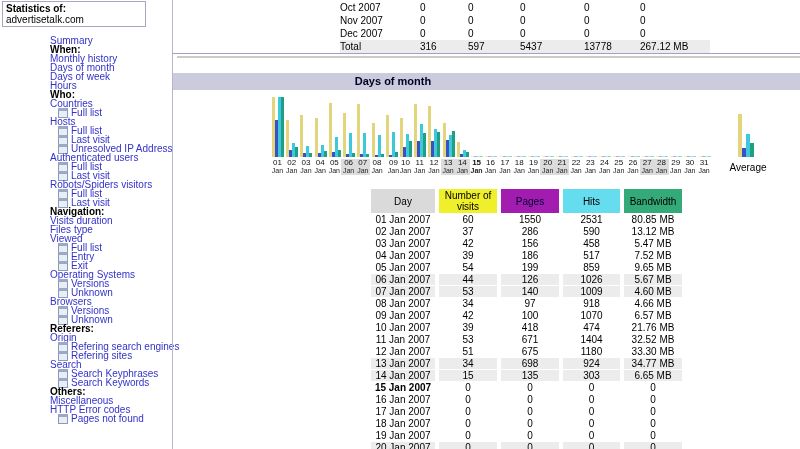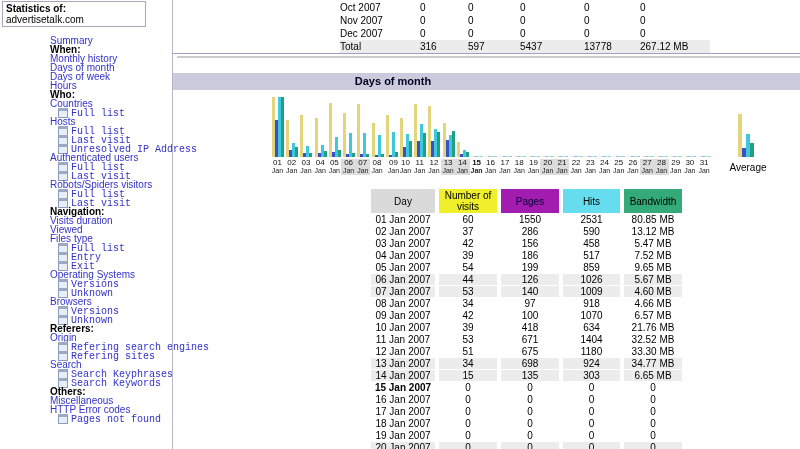--- a/index.html
+++ b/index.html
@@ -11,21 +11,21 @@
   #sidebar{position:absolute;left:0;top:0;width:171px;height:449px;}
   .stats-box{
     position:absolute;left:2px;top:1px;width:136px;
     border:1px solid #A6A6BC;padding:1px 3px;font-size:10px;line-height:11px;
   }
   .stats-box b{display:block;}
   #nav{position:absolute;left:2px;top:36px;width:168px;font-size:10px;line-height:9px;}
   .nav-item{white-space:nowrap;height:9px;margin-left:48px;}
   .nav-link{color:#3232C8;text-decoration:none;cursor:pointer;}
   .nav-header{font-weight:bold;color:#000;}
-  .nav-sub{padding-left:8px;font-family:Liberation Mono, monospace;}
+  .nav-sub{padding-left:8px;}
   .grid-icon{
     display:inline-block;width:8px;height:6px;margin-right:3px;vertical-align:middle;
     background:#E8EEF6;border:1px solid #8A9AB8;border-top:3px solid #9AAAC4;
   }
   .vdiv{position:absolute;left:172px;top:0;width:1px;height:449px;background:#B7B7CC;}
 
   
   #monthly{position:absolute;left:340px;top:1px;border-collapse:separate;border-spacing:0;font-size:10px;}
   #monthly td{height:13px;padding:0;}
   #monthly tr.total-row td{background:#ECECEC;}
@@ -87,22 +87,22 @@
       <div class="nav-item nav-sub"><span class="grid-icon"></span><span class="nav-link">Last visit</span></div>
       <div class="nav-item nav-sub"><span class="grid-icon"></span><span class="nav-link">Unresolved IP Address</span></div>
       <div class="nav-item"><span class="nav-link">Authenticated users</span></div>
       <div class="nav-item nav-sub"><span class="grid-icon"></span><span class="nav-link">Full list</span></div>
       <div class="nav-item nav-sub"><span class="grid-icon"></span><span class="nav-link">Last visit</span></div>
       <div class="nav-item"><span class="nav-link">Robots/Spiders visitors</span></div>
       <div class="nav-item nav-sub"><span class="grid-icon"></span><span class="nav-link">Full list</span></div>
       <div class="nav-item nav-sub"><span class="grid-icon"></span><span class="nav-link">Last visit</span></div>
       <div class="nav-item nav-header">Navigation:</div>
       <div class="nav-item"><span class="nav-link">Visits duration</span></div>
+      <div class="nav-item"><span class="nav-link">Files type</span></div>
       <div class="nav-item"><span class="nav-link">Viewed</span></div>
-      <div class="nav-item"><span class="nav-link">Files type</span></div>
       <div class="nav-item nav-sub"><span class="grid-icon"></span><span class="nav-link">Full list</span></div>
       <div class="nav-item nav-sub"><span class="grid-icon"></span><span class="nav-link">Entry</span></div>
       <div class="nav-item nav-sub"><span class="grid-icon"></span><span class="nav-link">Exit</span></div>
       <div class="nav-item"><span class="nav-link">Operating Systems</span></div>
       <div class="nav-item nav-sub"><span class="grid-icon"></span><span class="nav-link">Versions</span></div>
       <div class="nav-item nav-sub"><span class="grid-icon"></span><span class="nav-link">Unknown</span></div>
       <div class="nav-item"><span class="nav-link">Browsers</span></div>
       <div class="nav-item nav-sub"><span class="grid-icon"></span><span class="nav-link">Versions</span></div>
       <div class="nav-item nav-sub"><span class="grid-icon"></span><span class="nav-link">Unknown</span></div>
       <div class="nav-item nav-header">Referers:</div>
@@ -563,21 +563,21 @@
         <td class="day-cell">09 Jan 2007</td>
         <td>42</td>
         <td>100</td>
         <td>1070</td>
         <td>6.57 MB</td>
       </tr>
       <tr class="">
         <td class="day-cell">10 Jan 2007</td>
         <td>39</td>
         <td>418</td>
-        <td>634</td>
+        <td>474</td>
         <td>21.76 MB</td>
       </tr>
       <tr class="">
         <td class="day-cell">11 Jan 2007</td>
         <td>53</td>
         <td>671</td>
         <td>1404</td>
         <td>32.52 MB</td>
       </tr>
       <tr class="">

